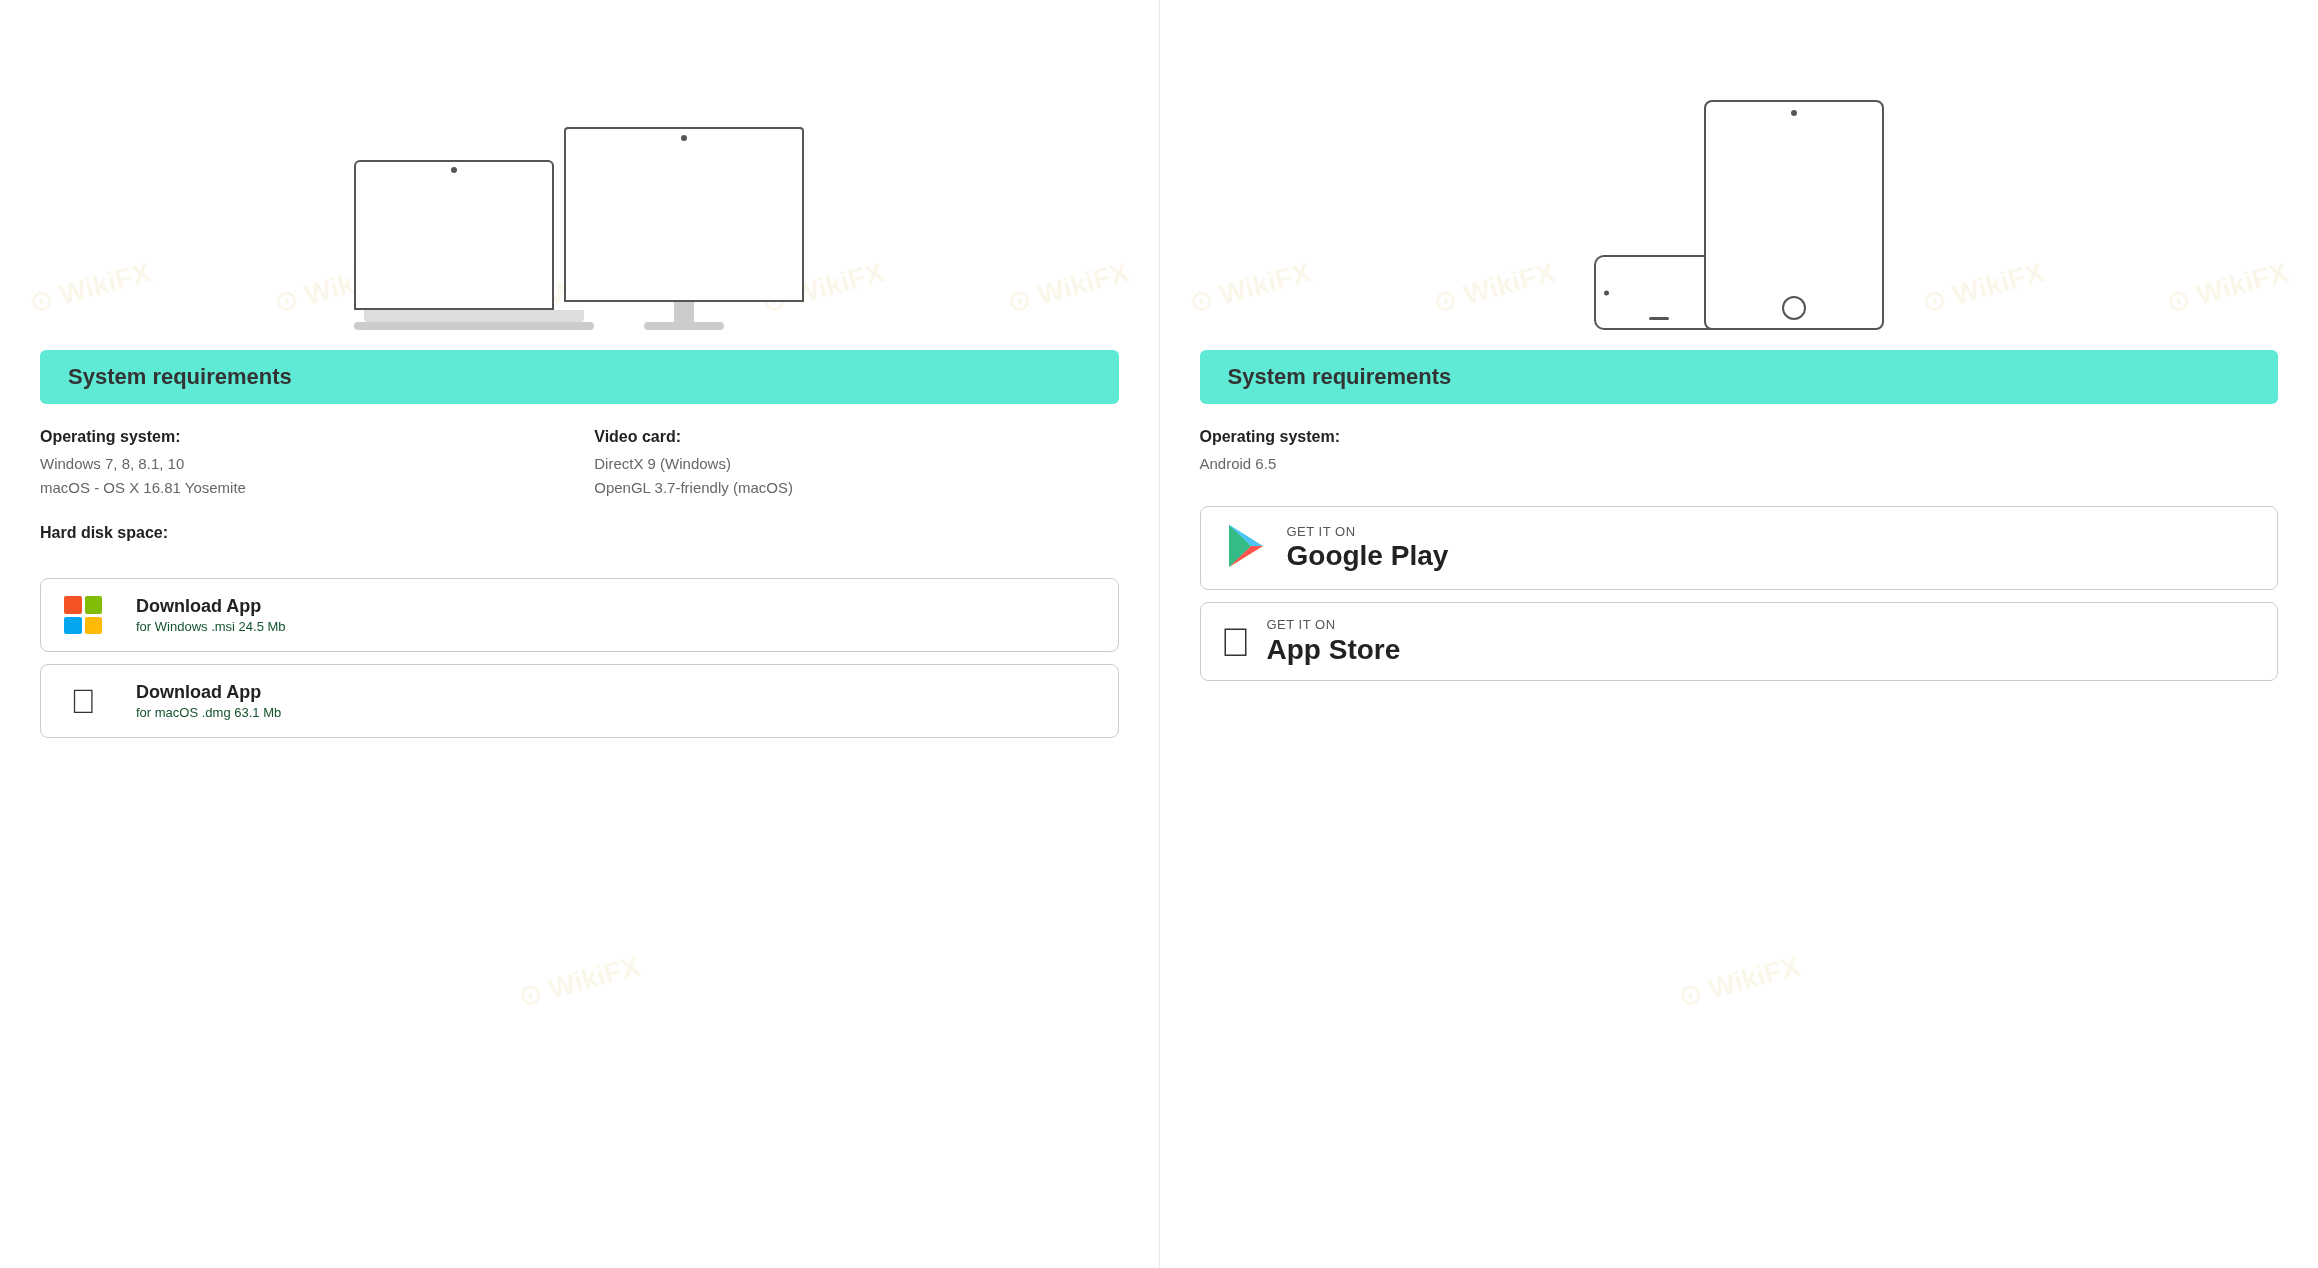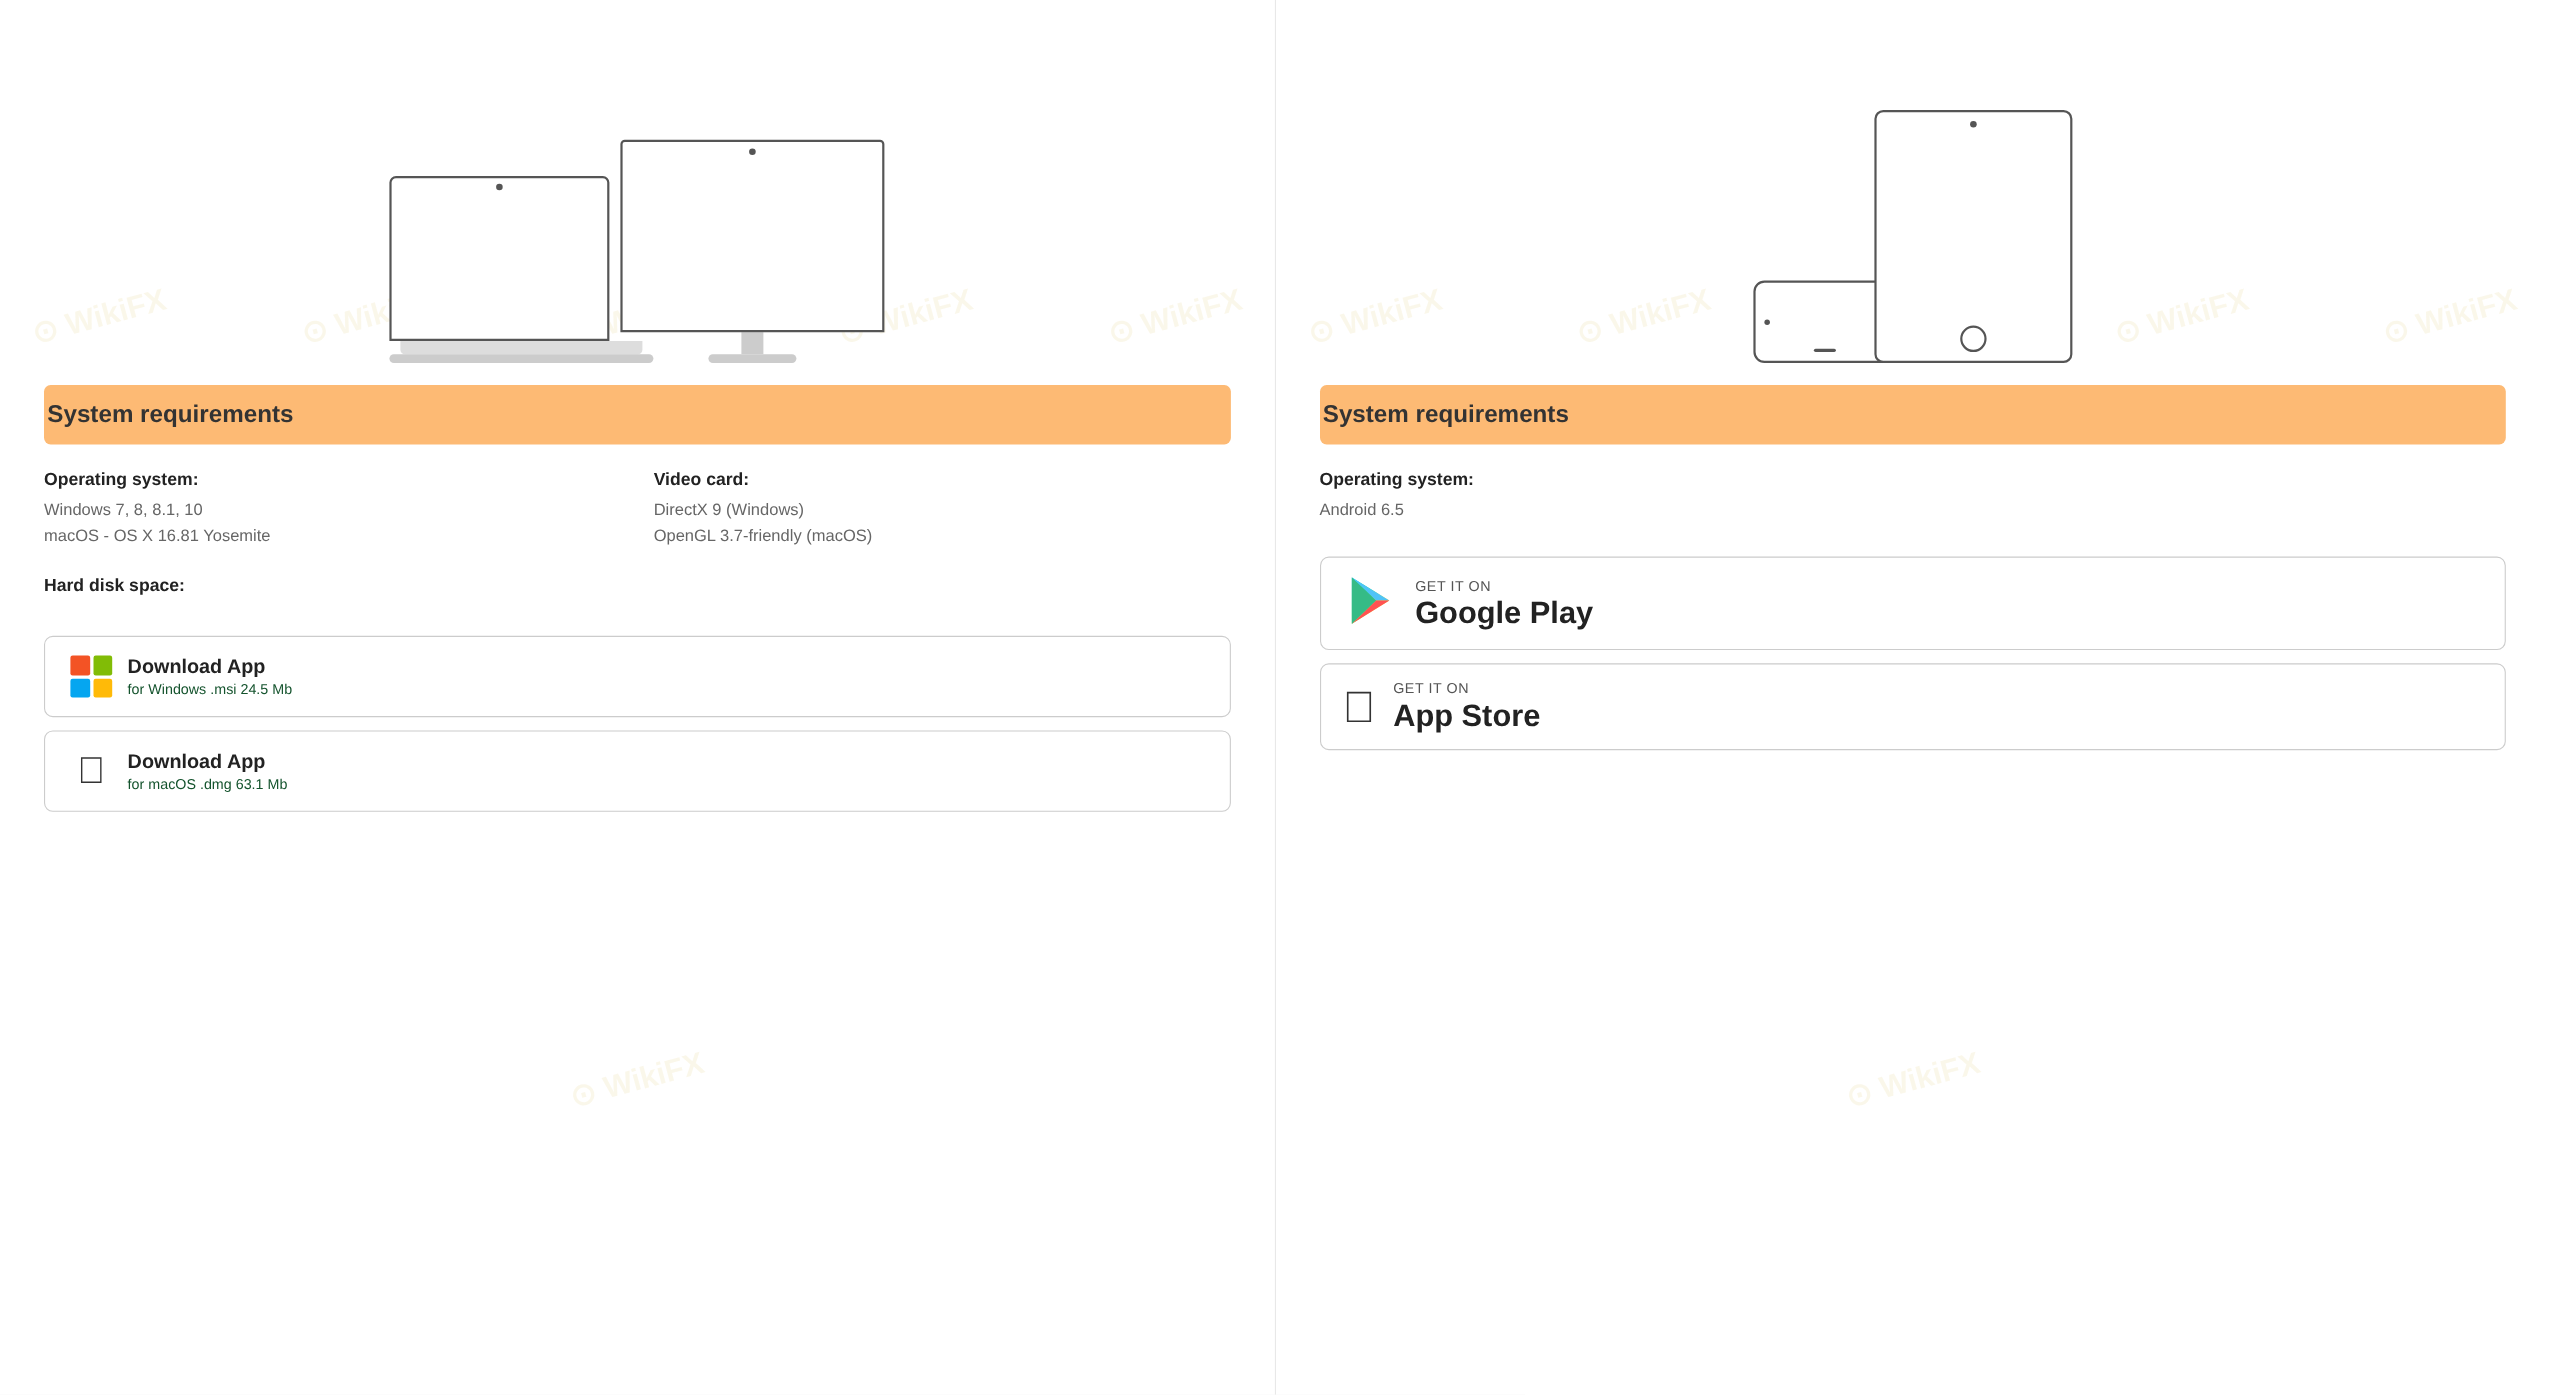--- a/index.html
+++ b/index.html
@@ -195,23 +195,23 @@
       height: 3px;
       background: #555;
       border-radius: 2px;
       position: absolute;
       bottom: 8px;
       left: 50%;
       transform: translateX(-50%);
     }
     
     .sys-req-header {
-      background: #fdba74;
+      background: #5eead4;
       border-radius: 6px;
-      padding: 14px 3px;
+      padding: 14px 28px;
       margin-bottom: 24px;
     }
     .sys-req-header h2 {
       font-size: 22px;
       font-weight: 600;
       color: #333;
     }
     .requirements-grid {
       display: grid;
       grid-template-columns: 1fr 1fr;
@@ -234,21 +234,21 @@
     .download-btn {
       display: flex;
       align-items: center;
       border: 1.5px solid #ccc;
       border-radius: 8px;
       padding: 14px 20px;
       margin-bottom: 12px;
       cursor: pointer;
       background: #fff;
       text-decoration: none;
-      gap: 11px;
+      gap: 31px;
     }
     .btn-icon {
       width: 44px;
       height: 44px;
       flex-shrink: 0;
       display: flex;
       align-items: center;
       justify-content: center;
     }
     .btn-text-group {}

